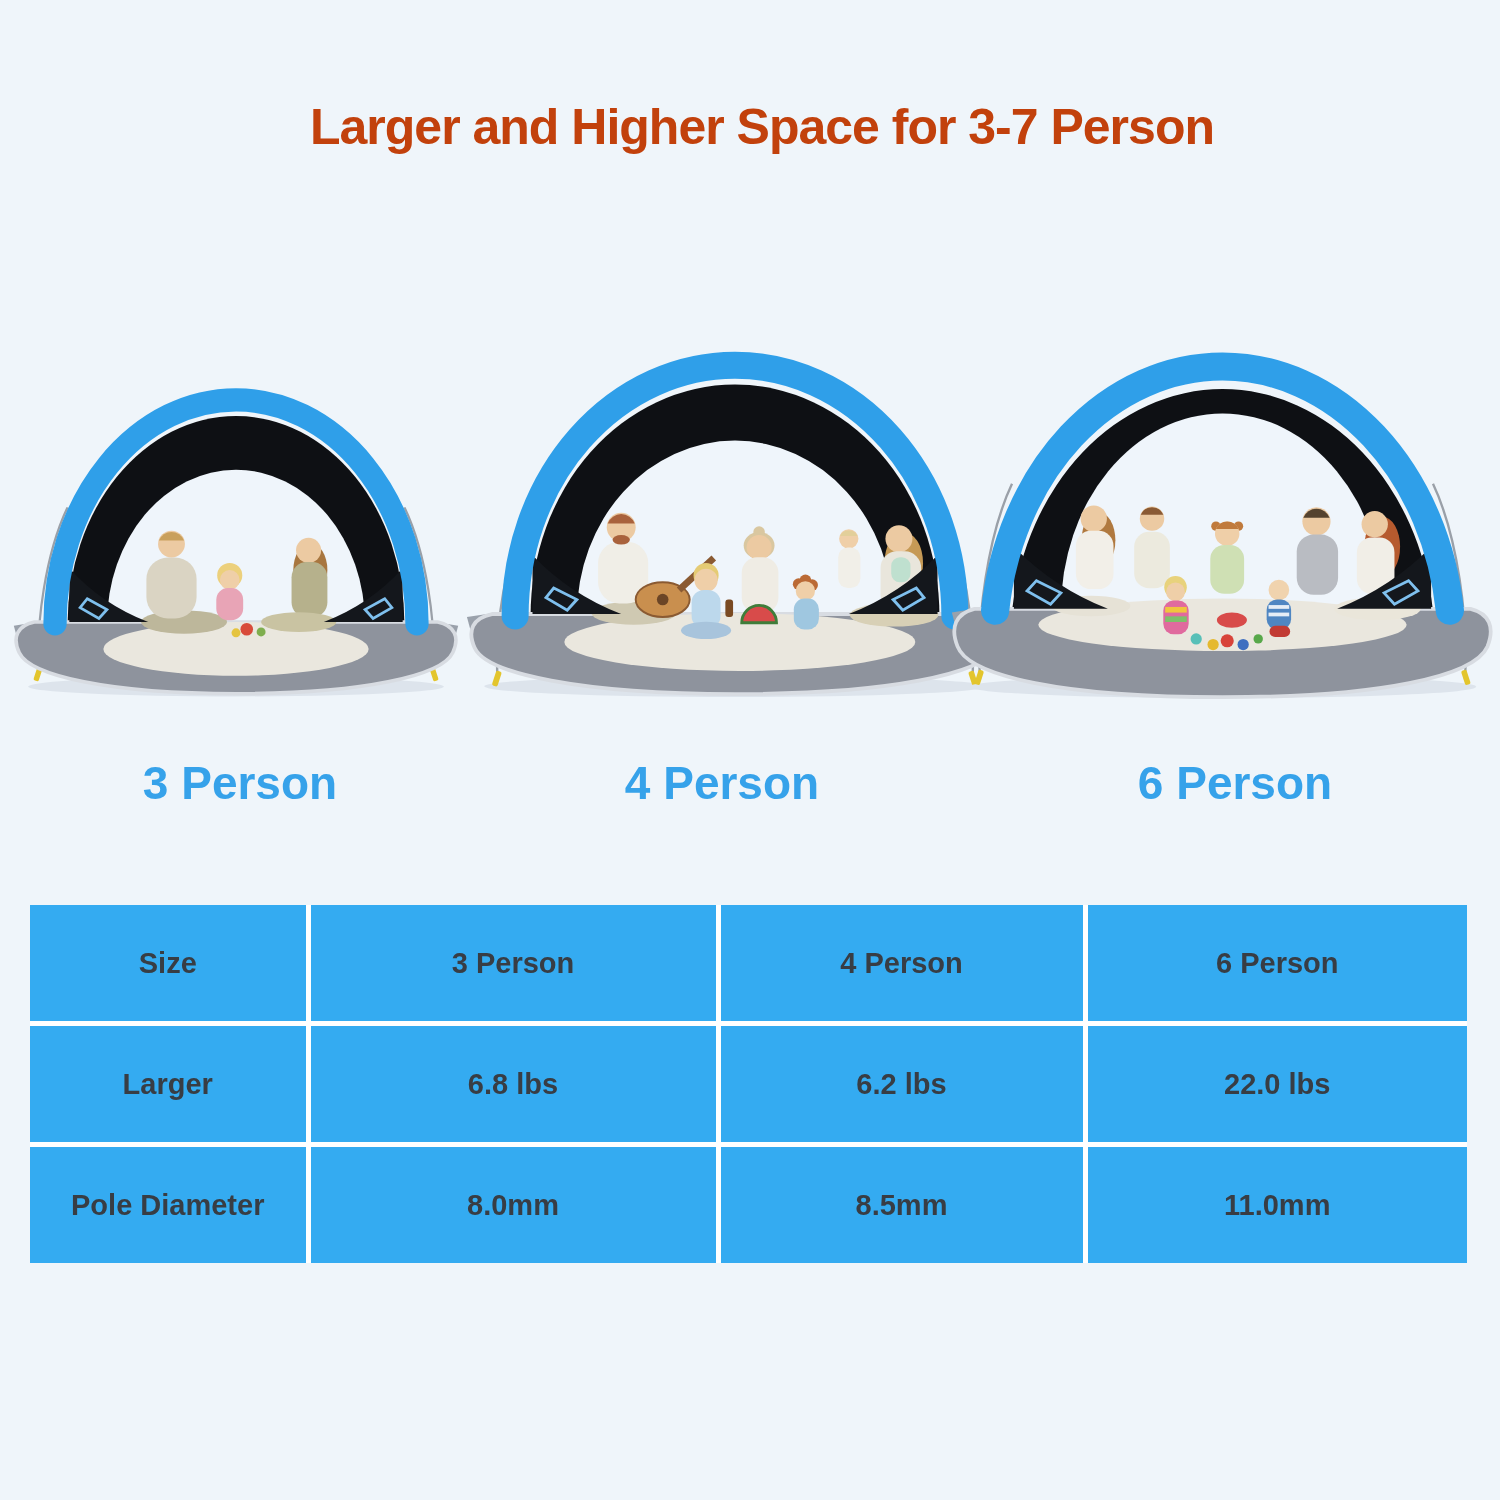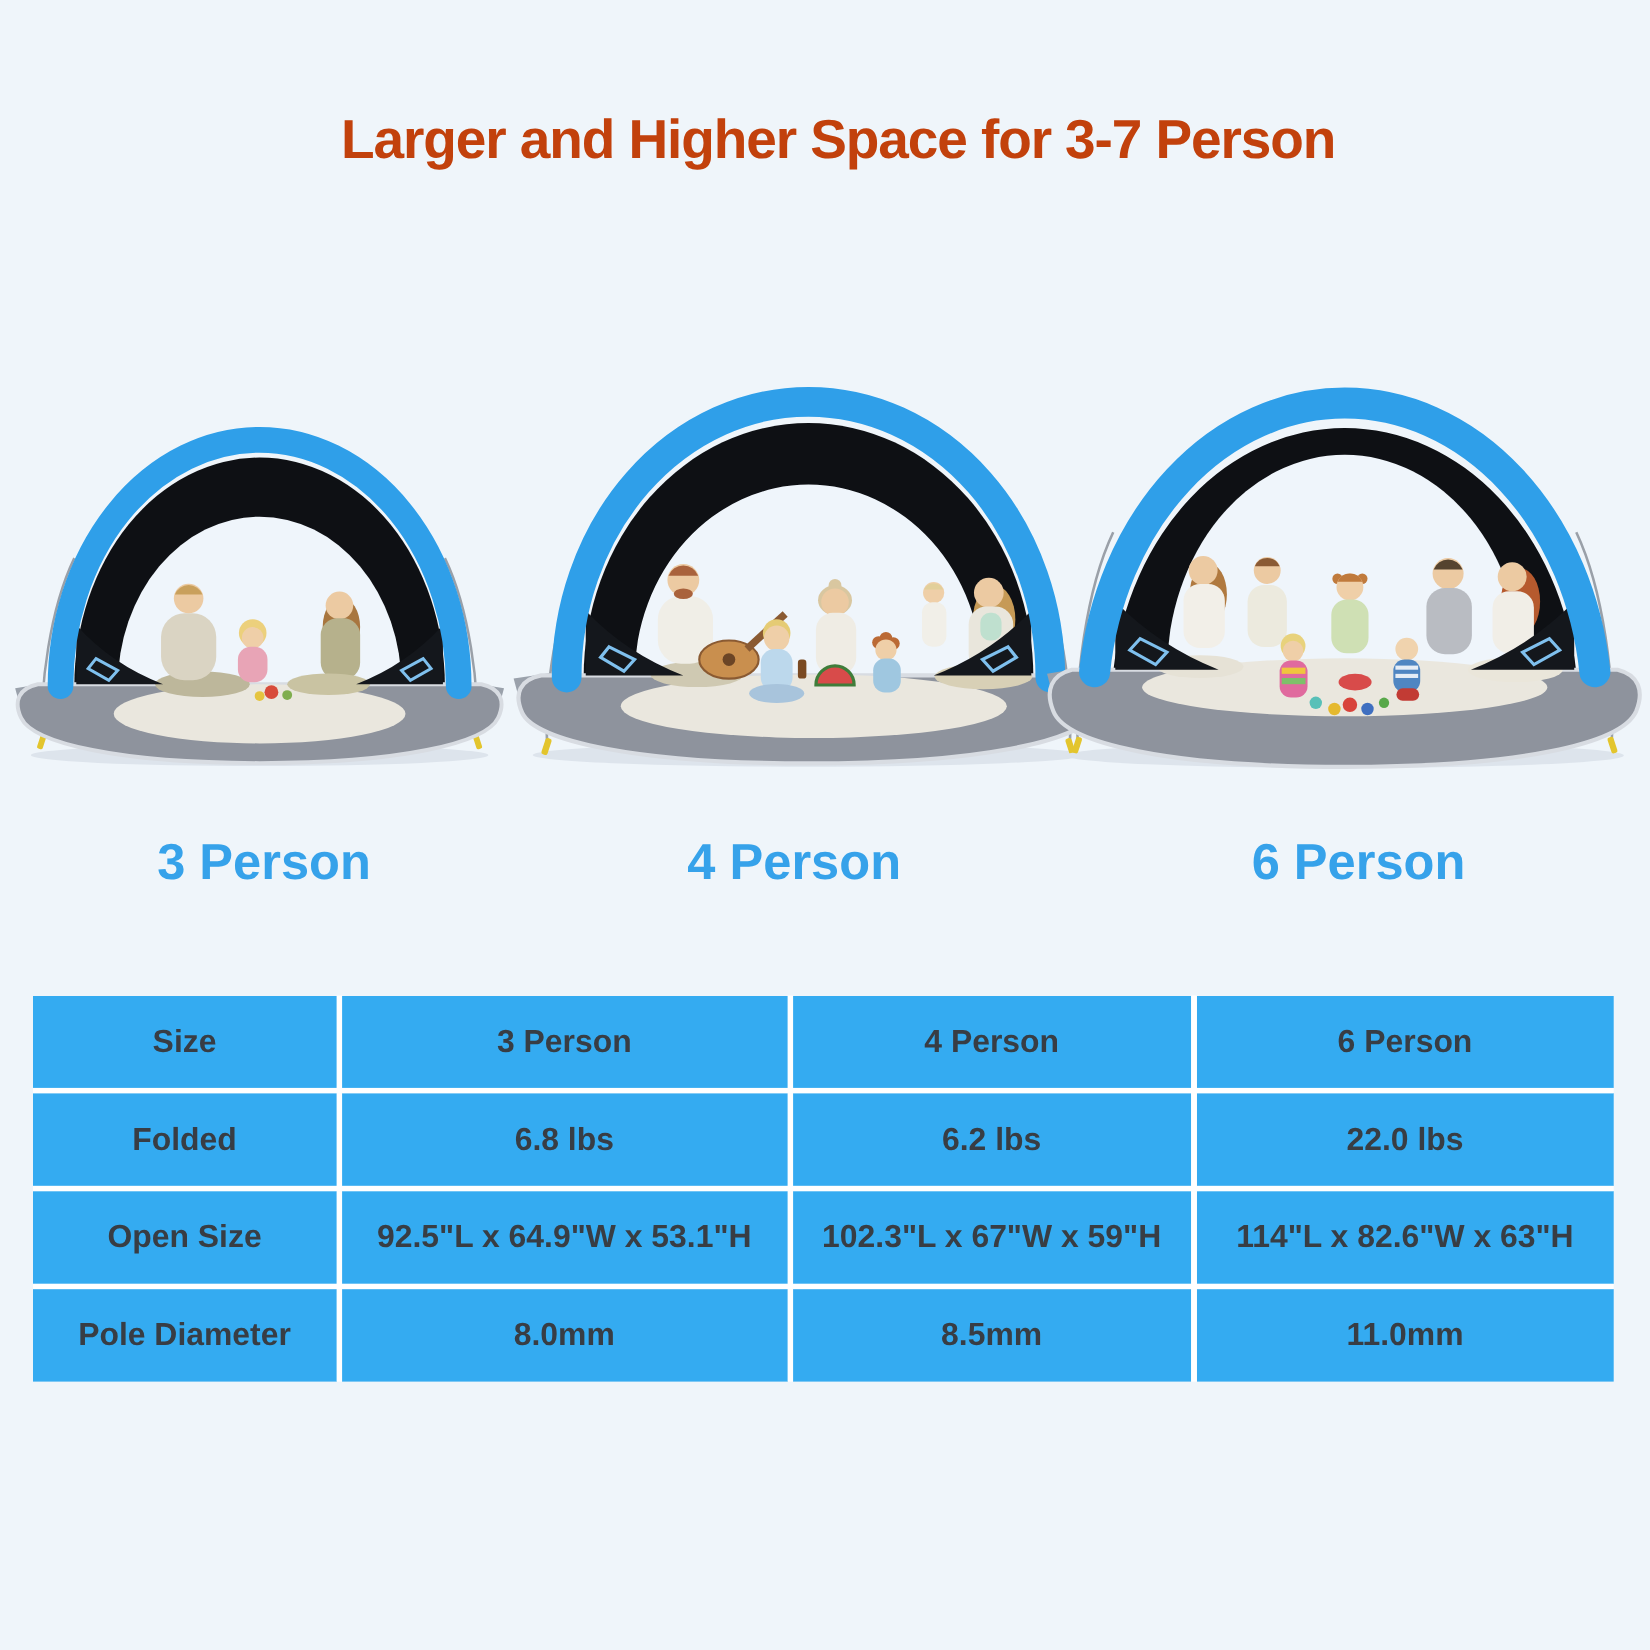--- a/index.html
+++ b/index.html
@@ -20,21 +20,21 @@
     font-size:46px; font-weight:bold; color:#36a2ea; white-space:nowrap;
   }
   table.spec-table {
     position:absolute; top:905px; left:30px;
     width:1437px; border-collapse:collapse; table-layout:fixed;
   }
   table.spec-table td {
     background:#34abf1; border:5px solid #ffffff;
     height:84px; text-align:center; vertical-align:middle;
     font-size:29px; font-weight:bold; color:#383d44;
-    white-space:nowrap; padding:0 4px; overflow:hidden;
+    white-space:nowrap; padding:16px 4px; overflow:hidden;
   }
   table.spec-table td:first-child  { border-left:0; }
   table.spec-table td:last-child   { border-right:0; }
   table.spec-table tr:first-child td { border-top:0; }
   table.spec-table tr:last-child td  { border-bottom:0;margin-left:36px; }
 </style>
 </head>
 <body>
 
 <div class="page">
@@ -205,30 +205,24 @@
         <col style="width:382px">
     </colgroup>
     <tbody>
       <tr>
         <td>Size</td>
         <td>3 Person</td>
         <td>4 Person</td>
         <td>6 Person</td>
       </tr>
       <tr>
-        <td>Folded</td>
+        <td>Larger</td>
         <td>6.8 lbs</td>
         <td>6.2 lbs</td>
         <td>22.0 lbs</td>
-      </tr>
-      <tr>
-        <td>Open Size</td>
-        <td>92.5"L x 64.9"W x 53.1"H</td>
-        <td>102.3"L x 67"W x 59"H</td>
-        <td>114"L x 82.6"W x 63"H</td>
       </tr>
       <tr>
         <td>Pole Diameter</td>
         <td>8.0mm</td>
         <td>8.5mm</td>
         <td>11.0mm</td>
       </tr>
     </tbody>
   </table>
 

